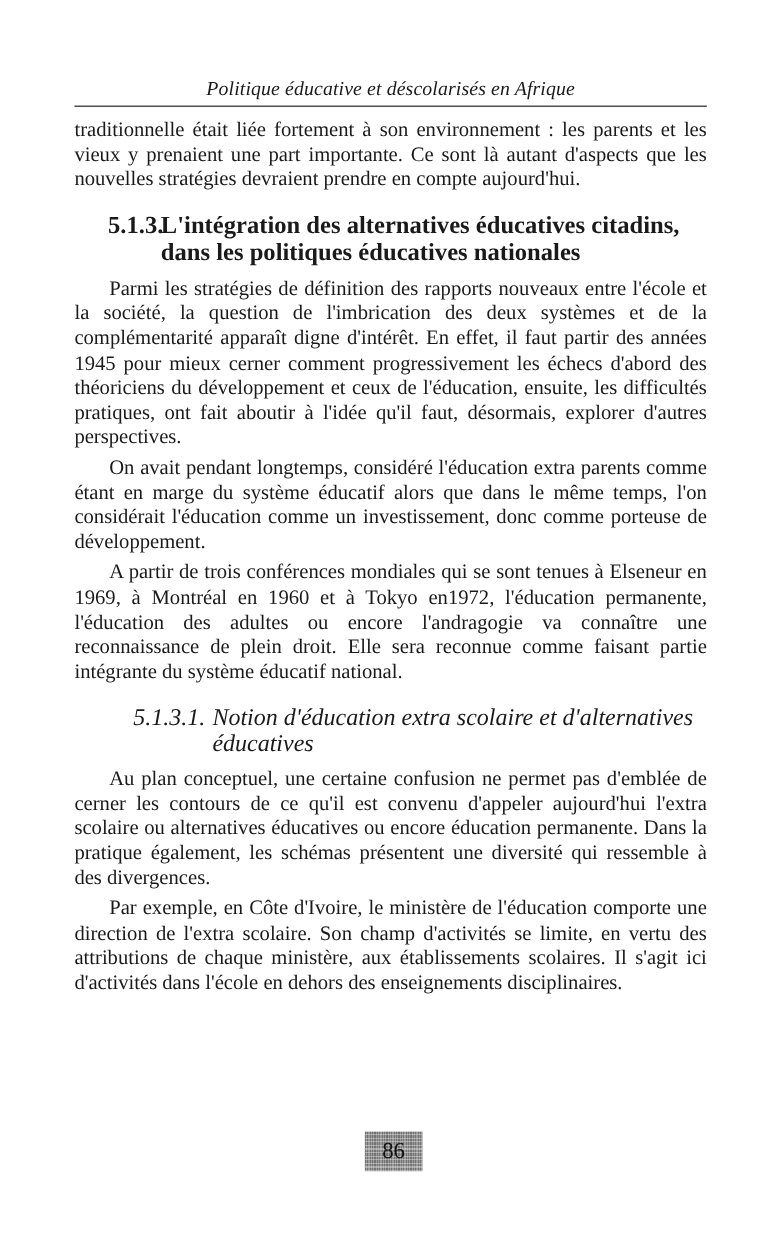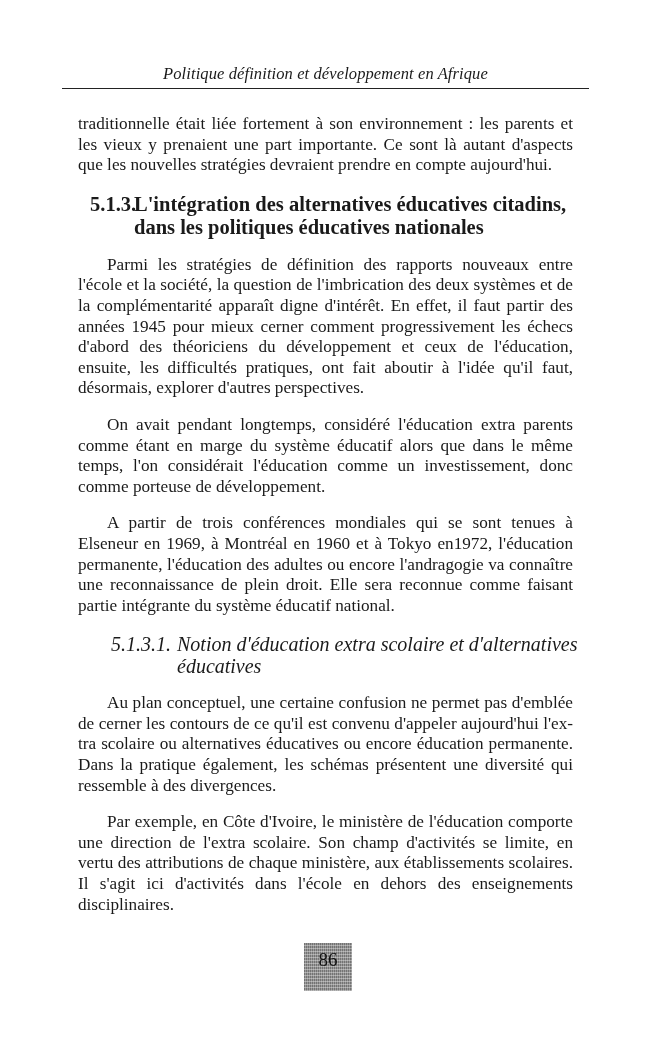--- a/index.html
+++ b/index.html
@@ -34,21 +34,21 @@
       line-height: 20px;
       letter-spacing: 0.1px;
     }
     .body {
       position: absolute;
       left: 0;
       top: 98px;
       width: 527px;
     }
     p {
-      margin: 16px;
+      margin: 0;
       font-size: 17.2px;
       line-height: 20.6px;
       text-align: justify;
       text-align-last: left;
       hyphens: manual;
     }
     p.indent {
       text-indent: 29px;
     }
     p + p {
@@ -83,37 +83,37 @@
       white-space: nowrap;
     }
     .h4 .txt {
       flex: 1;
     }
     .page-number {
       position: absolute;
       left: 304px;
       top: 943px;
       width: 48px;
-      height: 48px;
+      height: 33px;
       background-color: #9a9a9a;
       background-image:
         repeating-linear-gradient(0deg, rgba(255,255,255,0.35) 0px, rgba(255,255,255,0.35) 1px, transparent 1px, transparent 3px),
         repeating-linear-gradient(90deg, rgba(0,0,0,0.25) 0px, rgba(0,0,0,0.25) 1px, transparent 1px, transparent 2px);
       text-align: center;
       font-size: 19px;
       line-height: 33px;
       color: #111;
     }
   </style>
 </head>
 <body>
 
 <div class="page">
 
-  <div class="running-header">Politique définition et développement en Afrique</div>
+  <div class="running-header">Politique éducative et déscolarisés en Afrique</div>
 
   <div class="body">
 
     <p>traditionnelle était liée fortement à son environnement : les parents et les vieux y prenaient une part importante. Ce sont là autant d'aspects que les nouvelles stratégies devraient prendre en compte aujourd'hui.</p>
 
     <div class="h3">
       <span class="num">5.1.3.</span>
       <span class="txt">L'intégration des alternatives éducatives citadins, dans les politiques éducatives nationales</span>
     </div>
 

